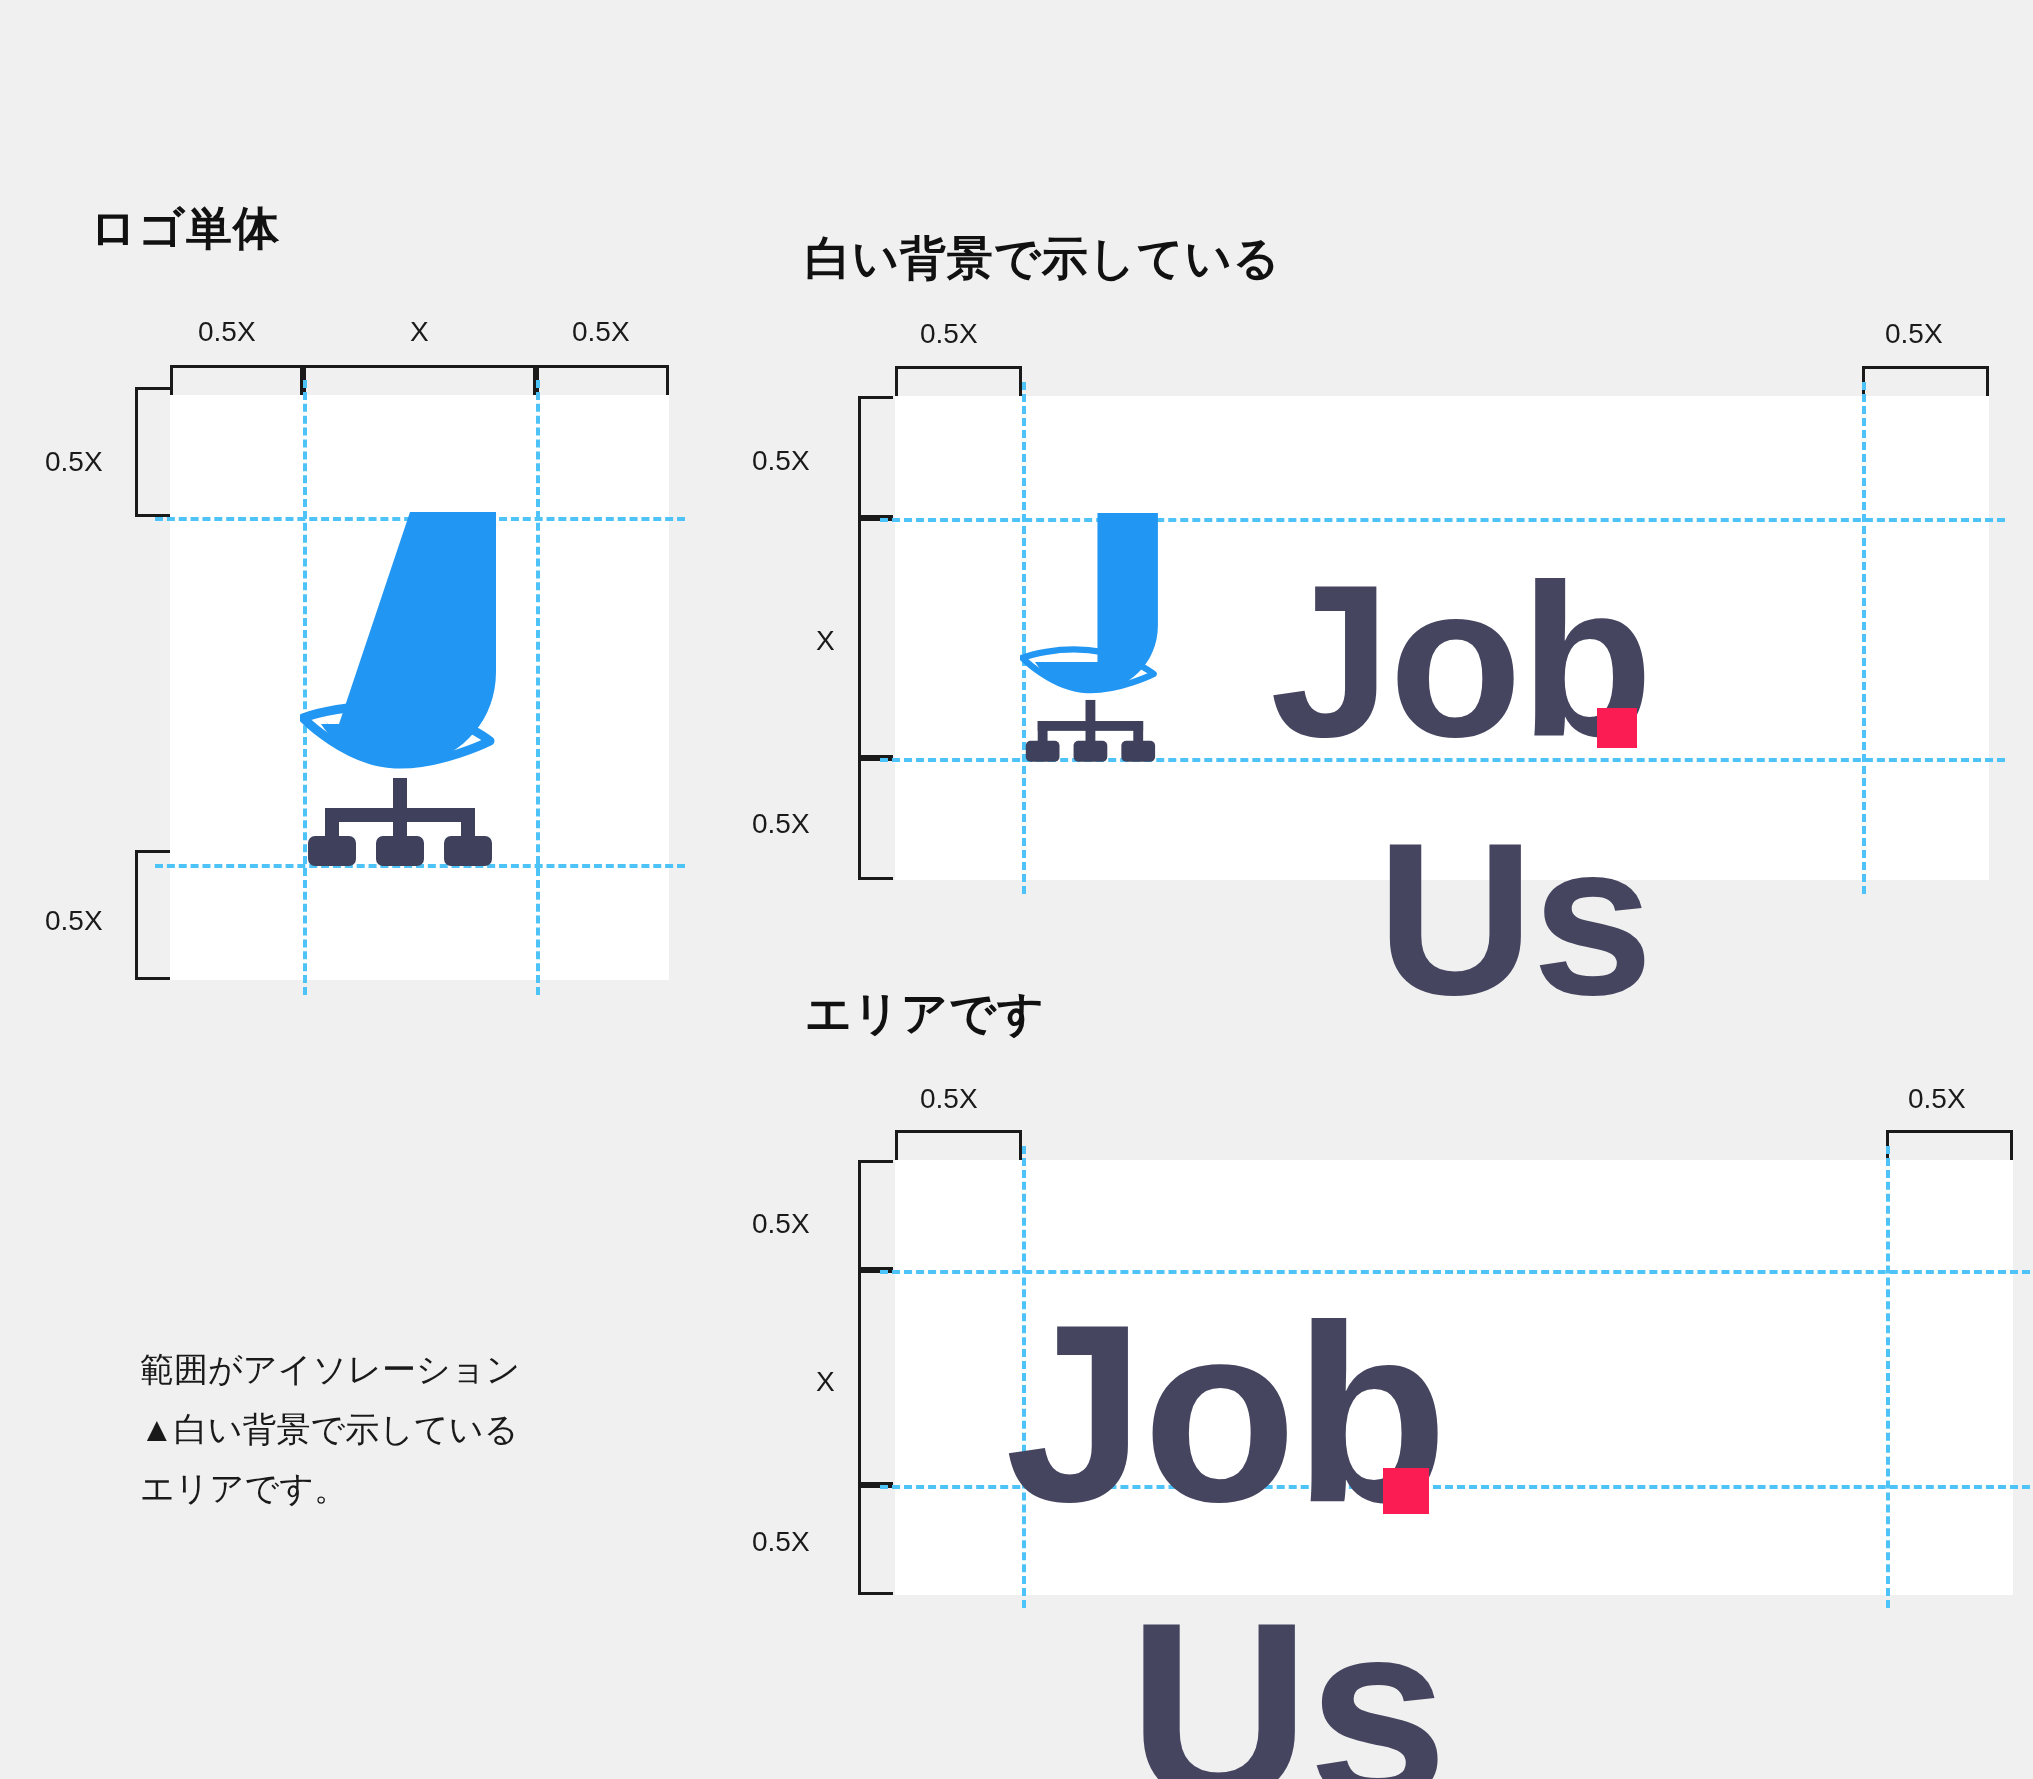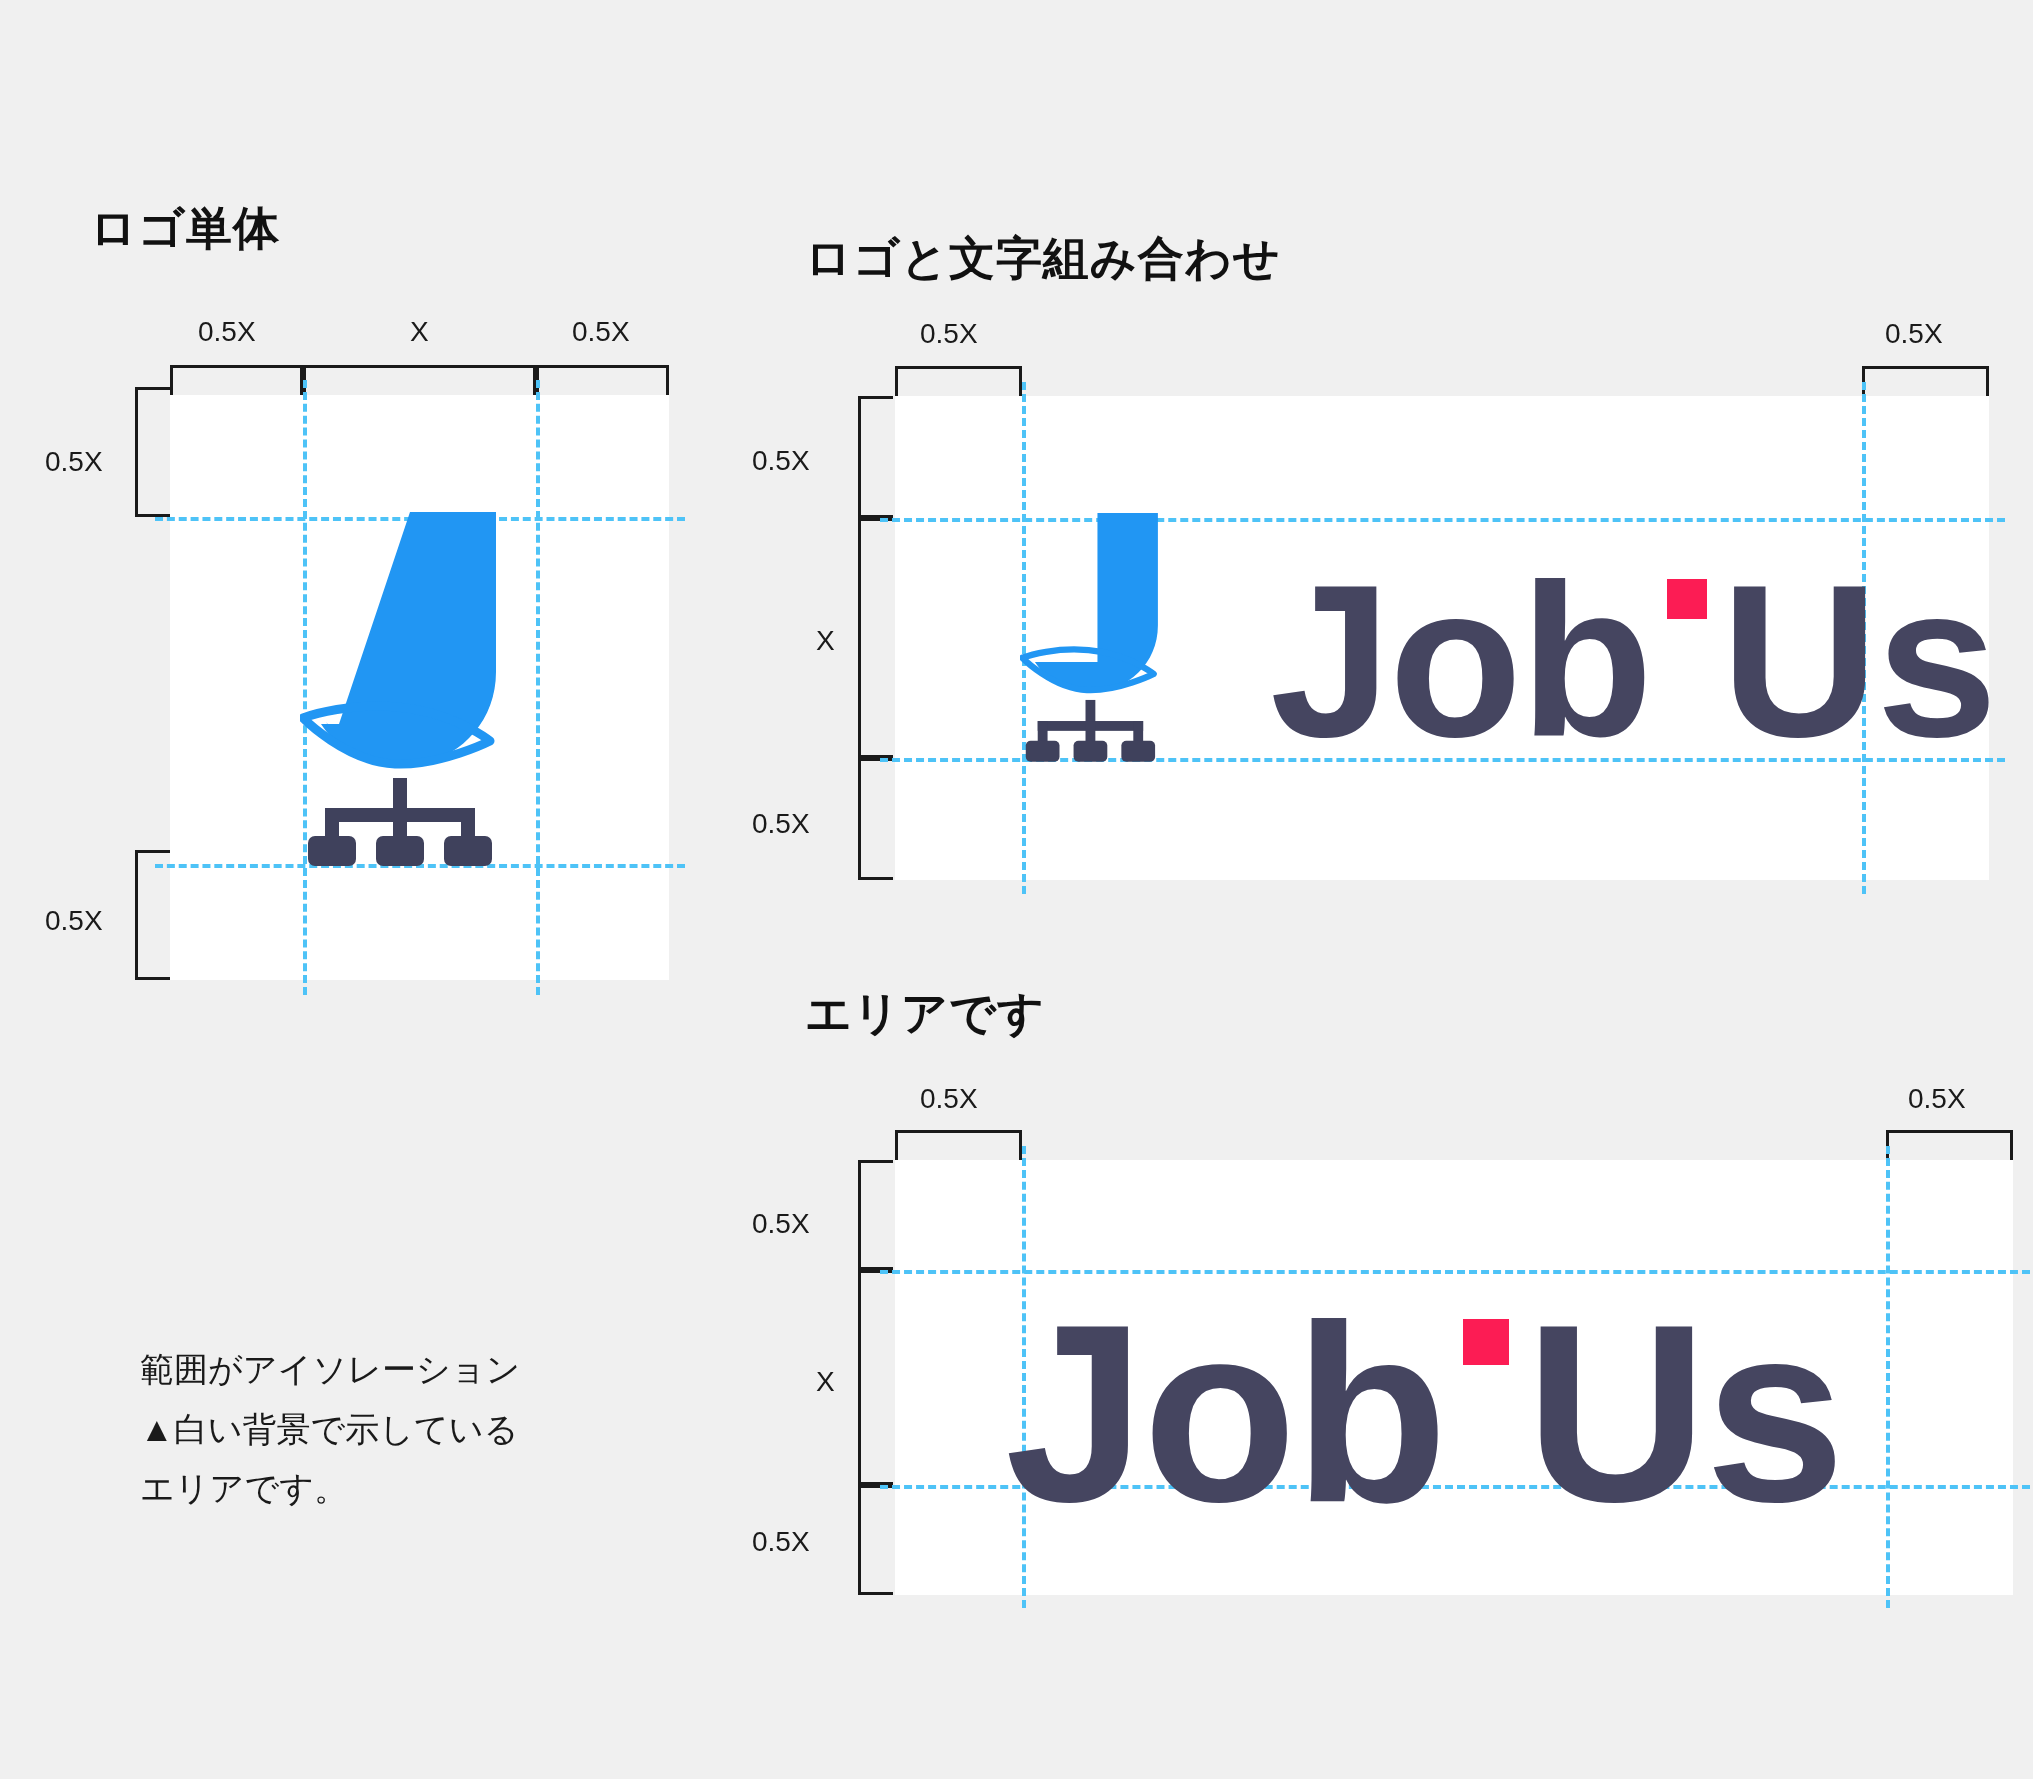--- a/index.html
+++ b/index.html
@@ -75,26 +75,27 @@
   }
 
   
   .jmark { position: absolute; }
   .jmark svg { display: block; width: 100%; height: 100%; }
 
   
   .wordmark {
     position: absolute;
     display: flex;
-    align-items: center;
+    align-items: flex-end;
     font-weight: bold;
     color: #454560;
     line-height: 1;
     letter-spacing: -0.01em;
     white-space: nowrap;
+    flex-direction: column;
   }
   .wordmark .dot {
     display: inline-block;
     background: #fc1c54;
   }
 
   
   .note {
     position: absolute;
     font-size: 34px;
@@ -158,21 +159,21 @@
           <rect x="8" y="324" width="48" height="30" rx="7"></rect>
           <rect x="76" y="324" width="48" height="30" rx="7"></rect>
           <rect x="144" y="324" width="48" height="30" rx="7"></rect>
         </g>
       </svg>
     </div>
   </div>
 
   <div>
 
-    <div class="section-title" style="left:805px; top:235px;">ロゴと文字組み合わせ</div>
+    <div class="section-title" style="left:805px; top:235px;">白い背景で示している</div>
 
     <div class="meas-label" style="left:920px; top:320px;">0.5X</div>
     <div class="meas-label" style="left:1885px; top:320px;">0.5X</div>
 
     <div class="bracket-top" style="left:895px; top:366px; width:127px; height:30px;"></div>
     <div class="bracket-top" style="left:1862px; top:366px; width:127px; height:30px;"></div>
 
     <div class="meas-label" style="left:752px; top:447px;">0.5X</div>
     <div class="meas-label" style="left:816px; top:627px;">X</div>
     <div class="meas-label" style="left:752px; top:810px;">0.5X</div>

